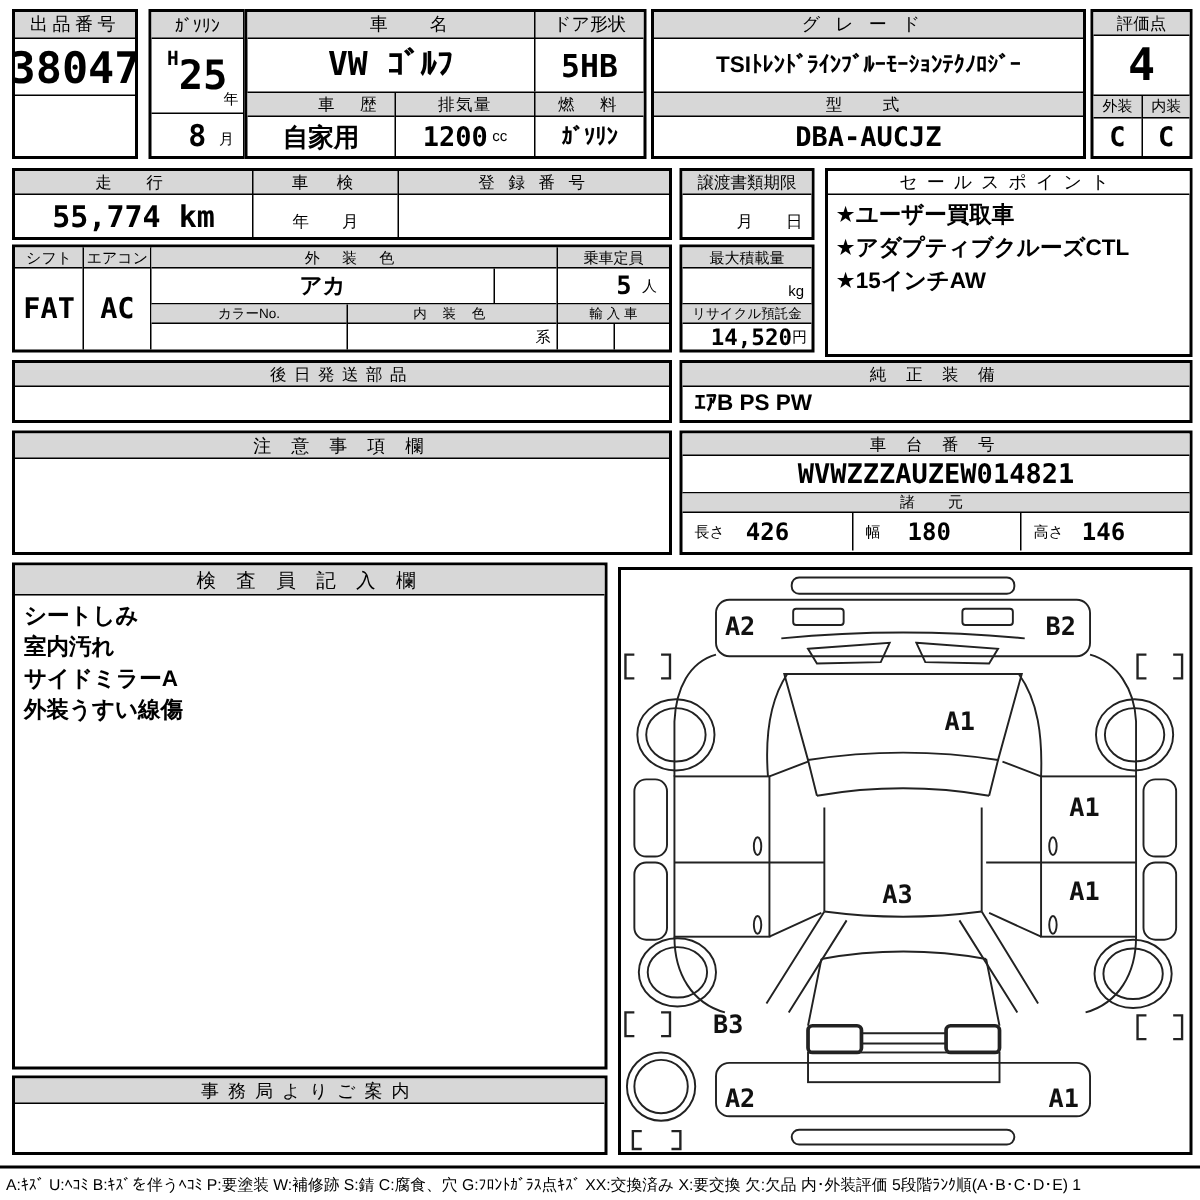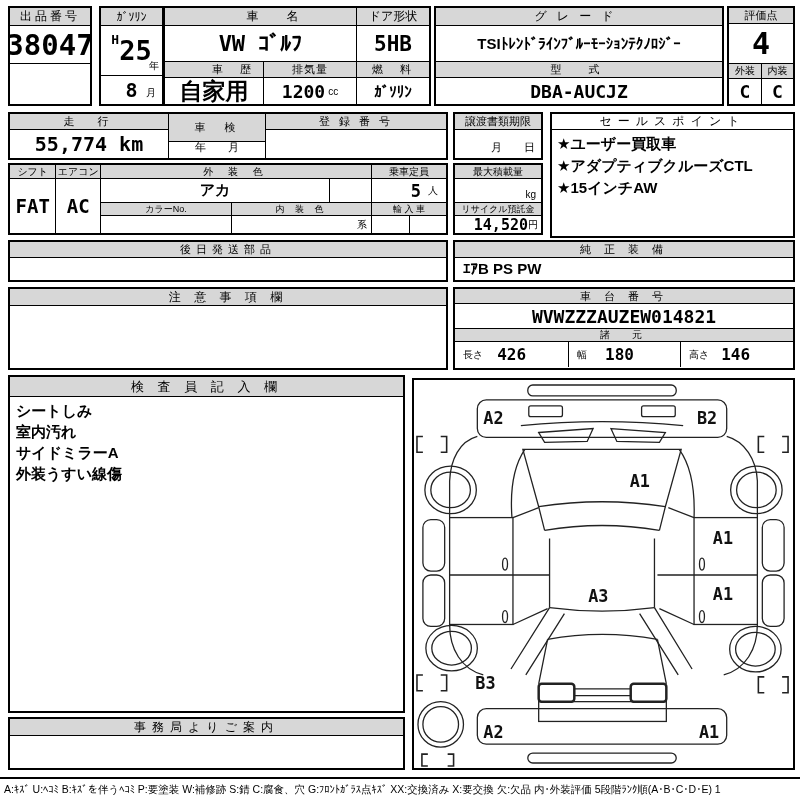--- a/index.html
+++ b/index.html
@@ -51,21 +51,21 @@
     <div class="row bb" style="height:36px;">
       <div class="cell num bold" style="width:191px;font-size:22px;">VW ｺﾞﾙﾌ</div>
       <div class="cell bl num bold" style="width:73px;font-size:21px;">5HB</div>
     </div>
     <div class="row" style="height:16px;">
       <div class="hdr" style="width:98px;height:16px;font-size:11px;padding-left:38px;">車　歴</div>
       <div class="hdr bl" style="width:93px;height:16px;font-size:11px;letter-spacing:1px;">排気量</div>
       <div class="hdr bl" style="width:73px;height:16px;font-size:11px;">燃　料</div>
     </div>
     <div class="row" style="height:26px;">
-      <div class="cell bold" style="width:98px;font-size:23px;">自家用</div>
+      <div class="cell bold" style="width:98px;font-size:17px;">自家用</div>
       <div class="cell bl" style="width:93px;">
         <span class="num bold" style="font-size:18px;">1200</span>
         <span class="unit" style="margin-left:3px;">cc</span>
       </div>
       <div class="cell bl bold" style="width:73px;font-size:15px;">ｶﾞｿﾘﾝ</div>
     </div>
   </div>
 
   <div class="p" style="left:434px;top:6px;width:290px;height:100px;">
     <div class="hdr" style="height:18px;letter-spacing:10px;">グレード</div>
@@ -83,21 +83,21 @@
     </div>
     <div class="row" style="height:25px;">
       <div class="cell num bold" style="width:32px;font-size:18px;">C</div>
       <div class="cell bl num bold" style="width:32px;font-size:18px;">C</div>
     </div>
   </div>
 
   <div class="p" style="left:8px;top:112px;width:440px;height:48px;">
     <div class="row" style="height:16px;">
       <div class="hdr" style="width:158px;height:16px;font-size:11px;letter-spacing:6px;">走　行</div>
-      <div class="hdr bl" style="width:97px;height:28px;font-size:11px;letter-spacing:4px;">車　検</div>
+      <div class="hdr bl" style="width:97px;height:16px;font-size:11px;letter-spacing:4px;">車　検</div>
       <div class="hdr bl" style="width:181px;height:16px;font-size:11px;">登 録 番 号</div>
     </div>
     <div class="row" style="height:28px;">
       <div class="cell num bold" style="width:158px;font-size:20px;">55,774 km</div>
       <div class="cell bl" style="width:97px;font-size:11px;align-items:flex-end;padding-bottom:3px;">年　　月</div>
       <div class="cell bl" style="width:181px;"></div>
     </div>
   </div>
 
   <div class="p" style="left:453px;top:112px;width:90px;height:48px;">

